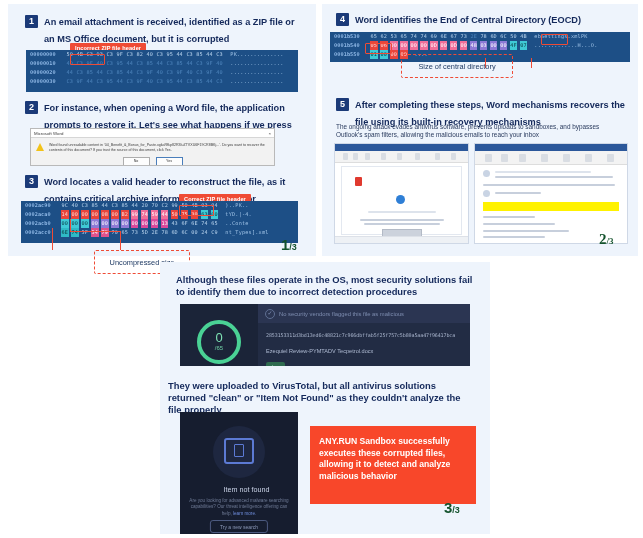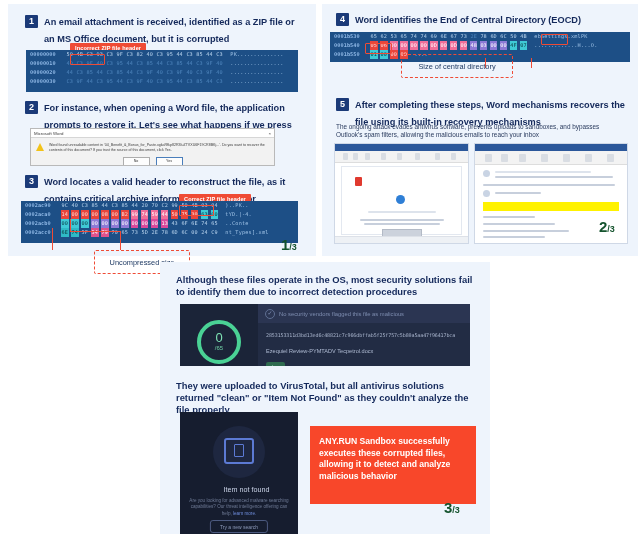--- a/index.html
+++ b/index.html
@@ -492,21 +492,21 @@
       <div class="line d" style="left:8px;top:40px;width:132px;"></div>
       <div class="avcirc" style="left:8px;top:46px;"></div>
       <div class="line d" style="left:20px;top:48px;width:46px;"></div>
       <div class="yellowbar" style="left:8px;top:58px;width:136px;height:9px;"></div>
       <div class="line d" style="left:8px;top:72px;width:52px;"></div>
       <div class="line d" style="left:8px;top:79px;width:72px;"></div>
       <div class="line d" style="left:8px;top:86px;width:86px;"></div>
       <div class="line d" style="left:8px;top:92px;width:62px;"></div>
     </div>
 
-    <div class="pageno" style="left:277px;top:214px;">
+    <div class="pageno" style="left:277px;top:226px;font-family:Liberation Serif, serif;">
       <span class="big">2</span><span class="small">/3</span>
     </div>
   </div>
 
   <div class="panel" id="panel3">
 
     <div class="h3" style="left:16px;top:12px;width:300px;">Although these files operate in the OS, most security solutions fail to identify them due to incorrect detection procedures</div>
 
     <div class="vt" style="left:20px;top:42px;width:290px;height:62px;">
       <div class="vtleft">
@@ -520,21 +520,21 @@
         <div class="vtbar">
           <span class="chk">✓</span>
           <span class="t">No security vendors flagged this file as malicious</span>
         </div>
         <div class="vthash">2853153311d3bd13ed6c48821c7c966dbffab5f25f757c5b80a5aa47f96417bca</div>
         <div class="vtname">Ezequiel Review-PYMTADV Tecpetrol.docx</div>
         <div class="vttag">docx</div>
       </div>
     </div>
 
-    <div class="h3" style="left:16px;top:118px;width:304px;">They were uploaded to VirusTotal, but all antivirus solutions returned "clean" or "Item Not Found" as they couldn't analyze the file properly</div>
+    <div class="h3" style="left:8px;top:118px;width:304px;">They were uploaded to VirusTotal, but all antivirus solutions returned "clean" or "Item Not Found" as they couldn't analyze the file properly</div>
 
     <div class="inf" style="left:20px;top:150px;width:118px;height:122px;">
       <div class="infcirc"></div>
       <div class="inficon"></div>
       <div class="inftitle">Item not found</div>
       <div class="infsub">
         <span>Are you looking for advanced malware searching capabilities? Our threat intelligence offering can help,</span>
         <a>learn more.</a>
       </div>
       <div class="infbtn">Try a new search</div>

